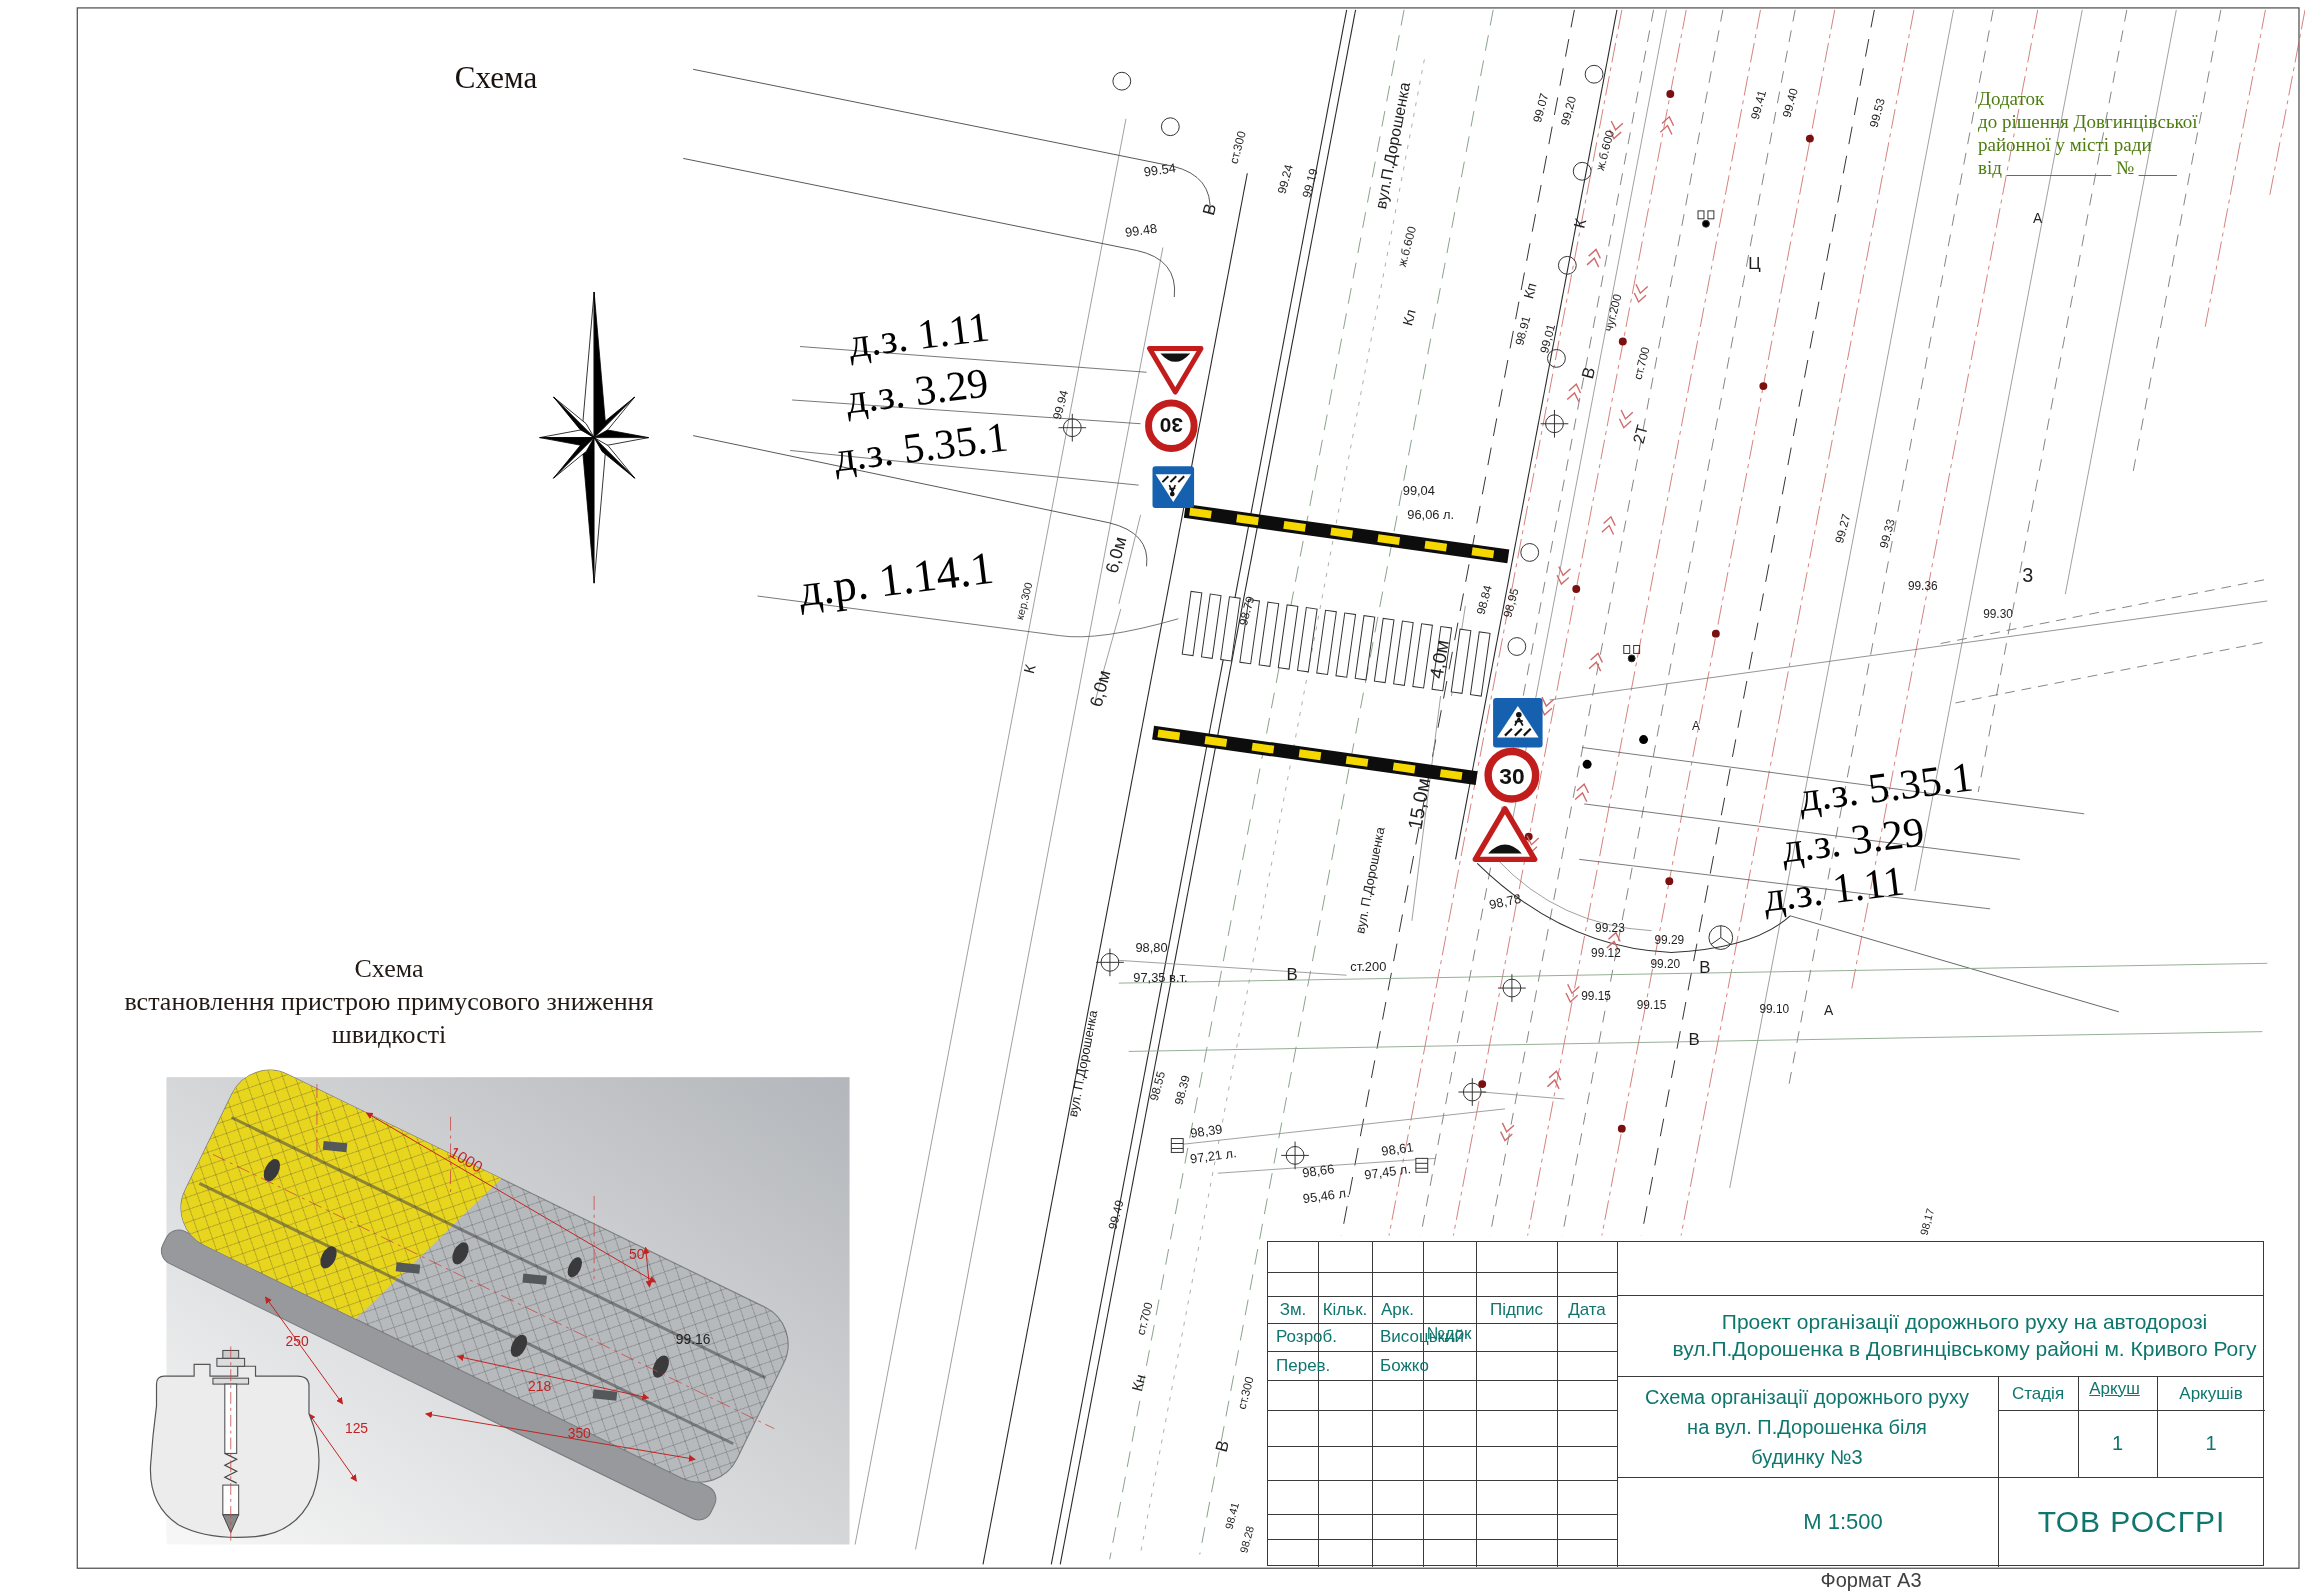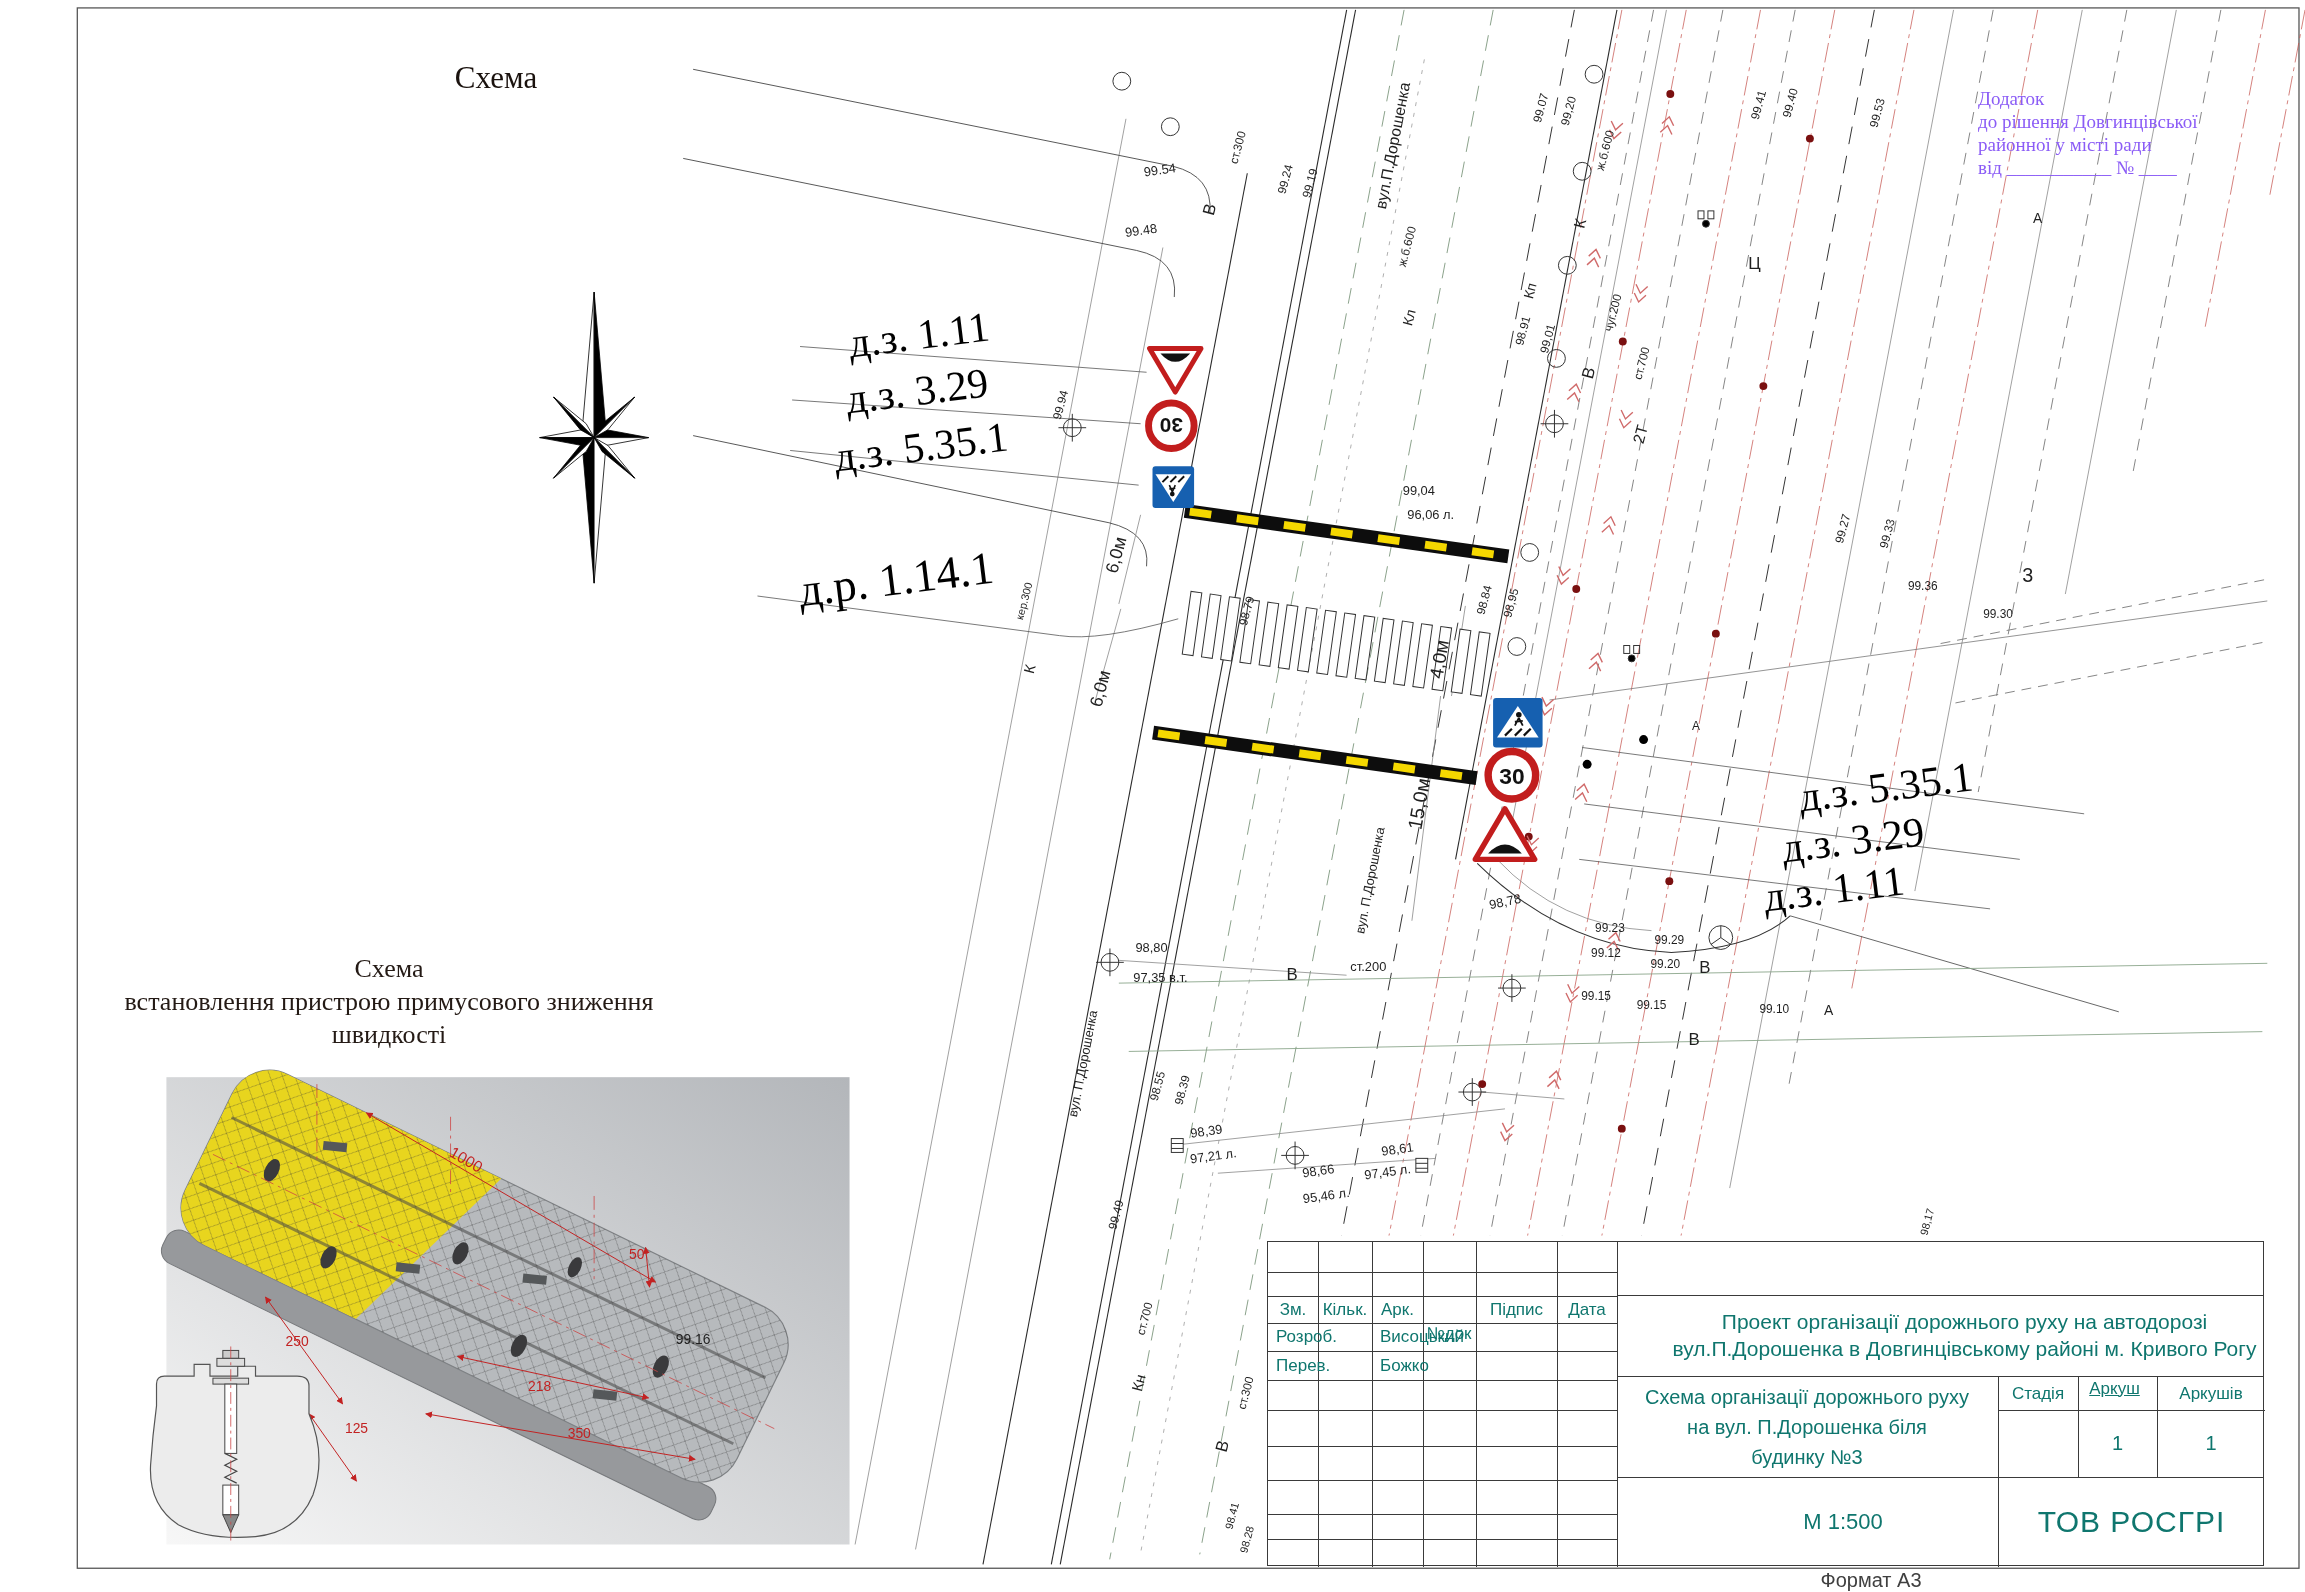--- a/index.html
+++ b/index.html
@@ -5,21 +5,21 @@
   html,body{margin:0;padding:0;background:#e8e8e8;}
   .page{position:relative;width:2306px;height:1593px;background:#ffffff;overflow:hidden;
         font-family:"Liberation Sans",sans-serif;color:#111;}
   svg text{font-family:"Liberation Sans",sans-serif;}
   .anno{fill:#1f1f1f;text-anchor:middle;}
   .anno.red{fill:#c22222;}
   
   .main-title{position:absolute;left:127px;top:57px;width:738px;text-align:center;
       font-family:"Liberation Serif",serif;font-size:31px;line-height:42px;color:#1a120e;}
   .annex{position:absolute;left:1978px;top:87px;width:297px;
-      font-family:"Liberation Serif",serif;font-size:19px;line-height:23px;color:#8b5cf6;}
+      font-family:"Liberation Serif",serif;font-size:19px;line-height:23px;color:#4d7c0f;}
   .bump-subtitle{position:absolute;left:81px;top:952px;width:616px;text-align:center;
       font-family:"Liberation Serif",serif;font-size:26px;line-height:33px;color:#241a15;}
   
   .dzlabel{position:absolute;font-family:"Liberation Serif",serif;font-size:42px;color:#000;
       white-space:nowrap;transform:translate(-50%,-50%) rotate(-7deg);}
   .dzlabel.big{font-size:46px;}
   
   #tblock{position:absolute;left:1267px;top:1241px;width:997px;height:325px;
       border:1.6px solid #3a3a3a;box-sizing:border-box;font-size:17px;color:#0f766e;}
   .vl,.hl{position:absolute;background:#3a3a3a;}

